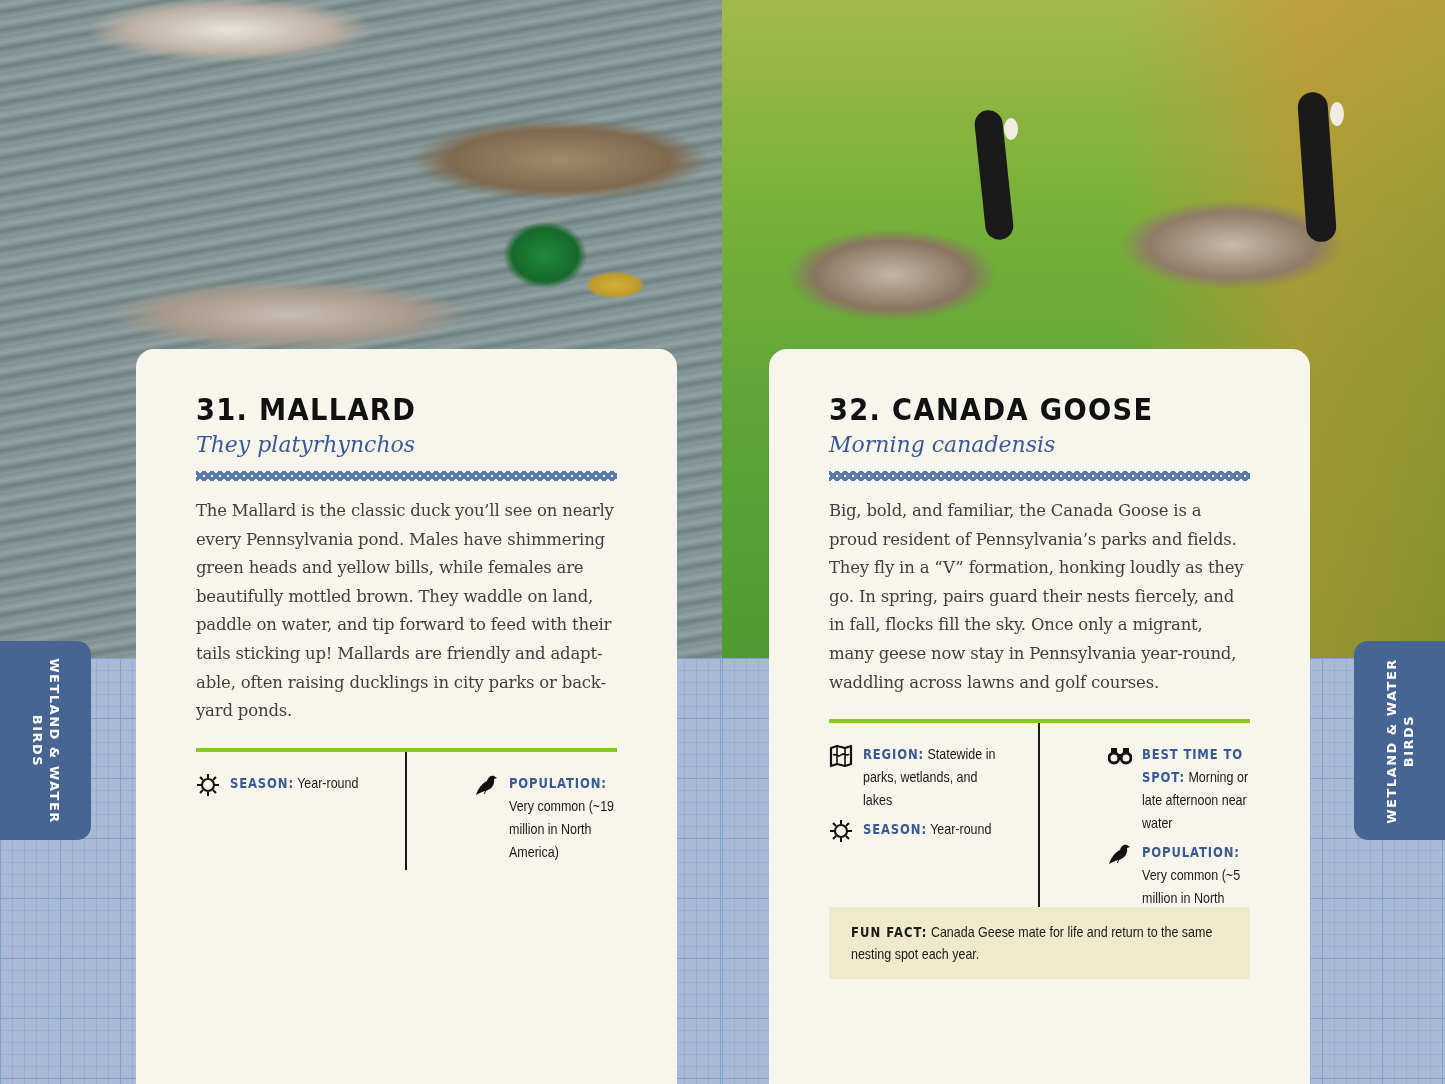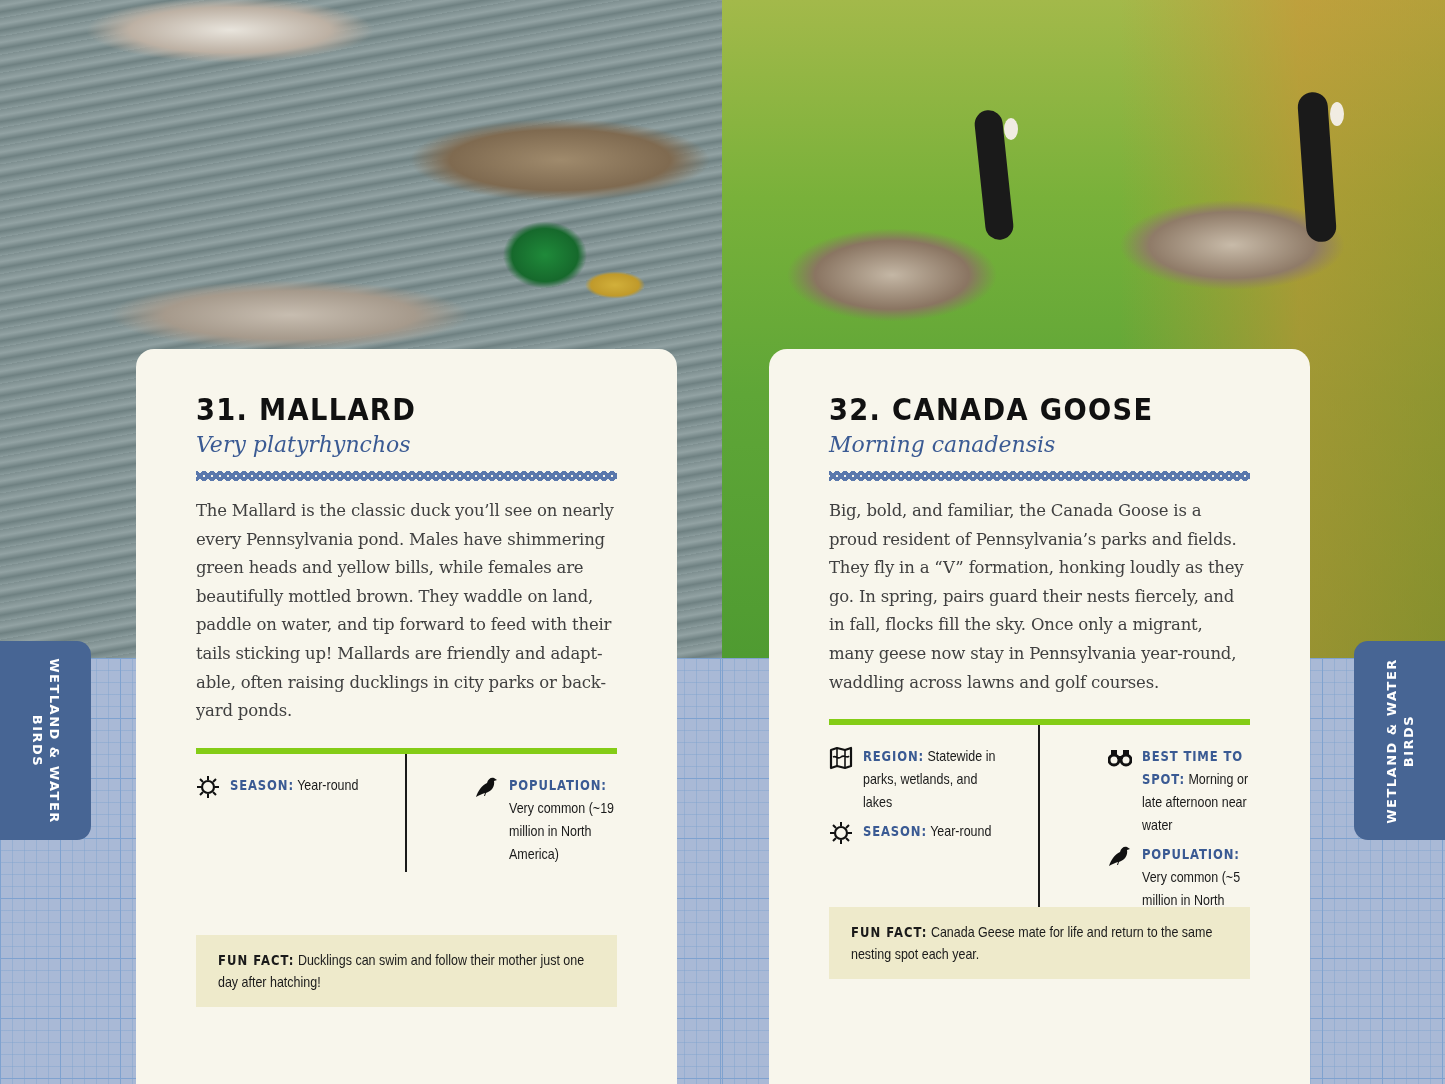--- a/index.html
+++ b/index.html
@@ -95,21 +95,21 @@
       linear-gradient(-135deg, transparent 38%, #5a78ac 38%, #5a78ac 50%, transparent 50%);
     background-size: 8px 10px;
   }
   .body-text {
     margin-top: 16px;
     font-family: "DejaVu Serif", serif; font-size: 16.5px; line-height: 28.6px;
     color: #404040; letter-spacing: -0.2px;
   }
 
   .facts {
-    position: relative; margin-top: 22px; border-top: 6px solid #84cc16;
+    position: relative; margin-top: 22px; border-top: 4px solid #84cc16;
     display: flex; width: 421px;
   }
   .facts .col { width: 50%; padding-top: 20px; }
   .facts .col.l { border-right: 2px solid #1a1a1a; padding-right: 10px; }
   .facts .col.r { padding-left: 36px; margin-left: 32px; }
   .fact { display: flex; align-items: flex-start; margin-bottom: 6px; }
   .fact .ico { width: 24px; height: 24px; flex: 0 0 24px; margin-right: 10px; margin-top: 1px; }
   .fact .ftext {
     font-family: "Liberation Sans", sans-serif; font-size: 14.5px; line-height: 23px;
     color: #1a1a1a; transform: scaleX(0.86); transform-origin: left; width: 190px;
@@ -141,21 +141,21 @@
   <div class="side-tab left">
     <div class="tab-text">
       <div>WETLAND &amp; WATER</div>
       <div>BIRDS</div>
     </div>
   </div>
 
   <div class="card">
     <div class="card-inner">
       <h1 class="title">31. MALLARD</h1>
-      <div class="sci">Very platyrhynchos</div>
+      <div class="sci">They platyrhynchos</div>
       <div class="divider"></div>
       <p class="body-text">The Mallard is the classic duck you’ll see on nearly every Pennsylvania pond. Males have shimmering green heads and yellow bills, while females are beautifully mottled brown. They waddle on land, paddle on water, and tip forward to feed with their tails sticking up! Mallards are friendly and adapt-able, often raising ducklings in city parks or back-yard ponds.</p>
 
       <div class="facts">
         <div class="col l">
           <div class="fact">
             <svg class="ico" viewBox="0 0 24 24">
                 <circle cx="12" cy="12" r="6" fill="none" stroke="#111" stroke-width="2.2"></circle>
                 <g stroke="#111" stroke-width="2">
                   <path d="M12 1v4M12 19v4M1 12h4M19 12h4M4 4l3 3M17 17l3 3M4 20l3-3M17 7l3-3"></path>
@@ -168,23 +168,20 @@
           <div class="fact">
             <svg class="ico" viewBox="0 0 24 24">
                 <path d="M1 22c2-6 6-12 11-14 1-4 4-6 7-5l3 2-3 1c1 5-2 10-8 12l-1 3h-1l1-3c-3 1-6 2-9 4z" fill="#111"></path>
               </svg>
             <div class="ftext"><span class="lbl">POPULATION:</span> <span>Very common (~19 million in North America)</span></div>
           </div>
         </div>
       </div>
     </div>
 
-    <div class="funfact" style="top:586px;">
-      <div class="ftxt"><span class="lbl">FUN FACT:</span> <span>Ducklings can swim and follow their mother just one day after hatching!</span></div>
-    </div>
   </div>
 </div>
 
 <div class="page right">
   <div class="photo goose" title="Two Canada Geese walking on grass">
     <div class="neck" style="left:258px;top:110px;width:28px;height:130px;transform:rotate(-6deg);"></div>
     <div class="cheek" style="left:282px;top:118px;width:14px;height:22px;"></div>
     <div class="neck" style="left:580px;top:92px;width:30px;height:150px;transform:rotate(-4deg);"></div>
     <div class="cheek" style="left:608px;top:102px;width:14px;height:24px;"></div>
   </div>

